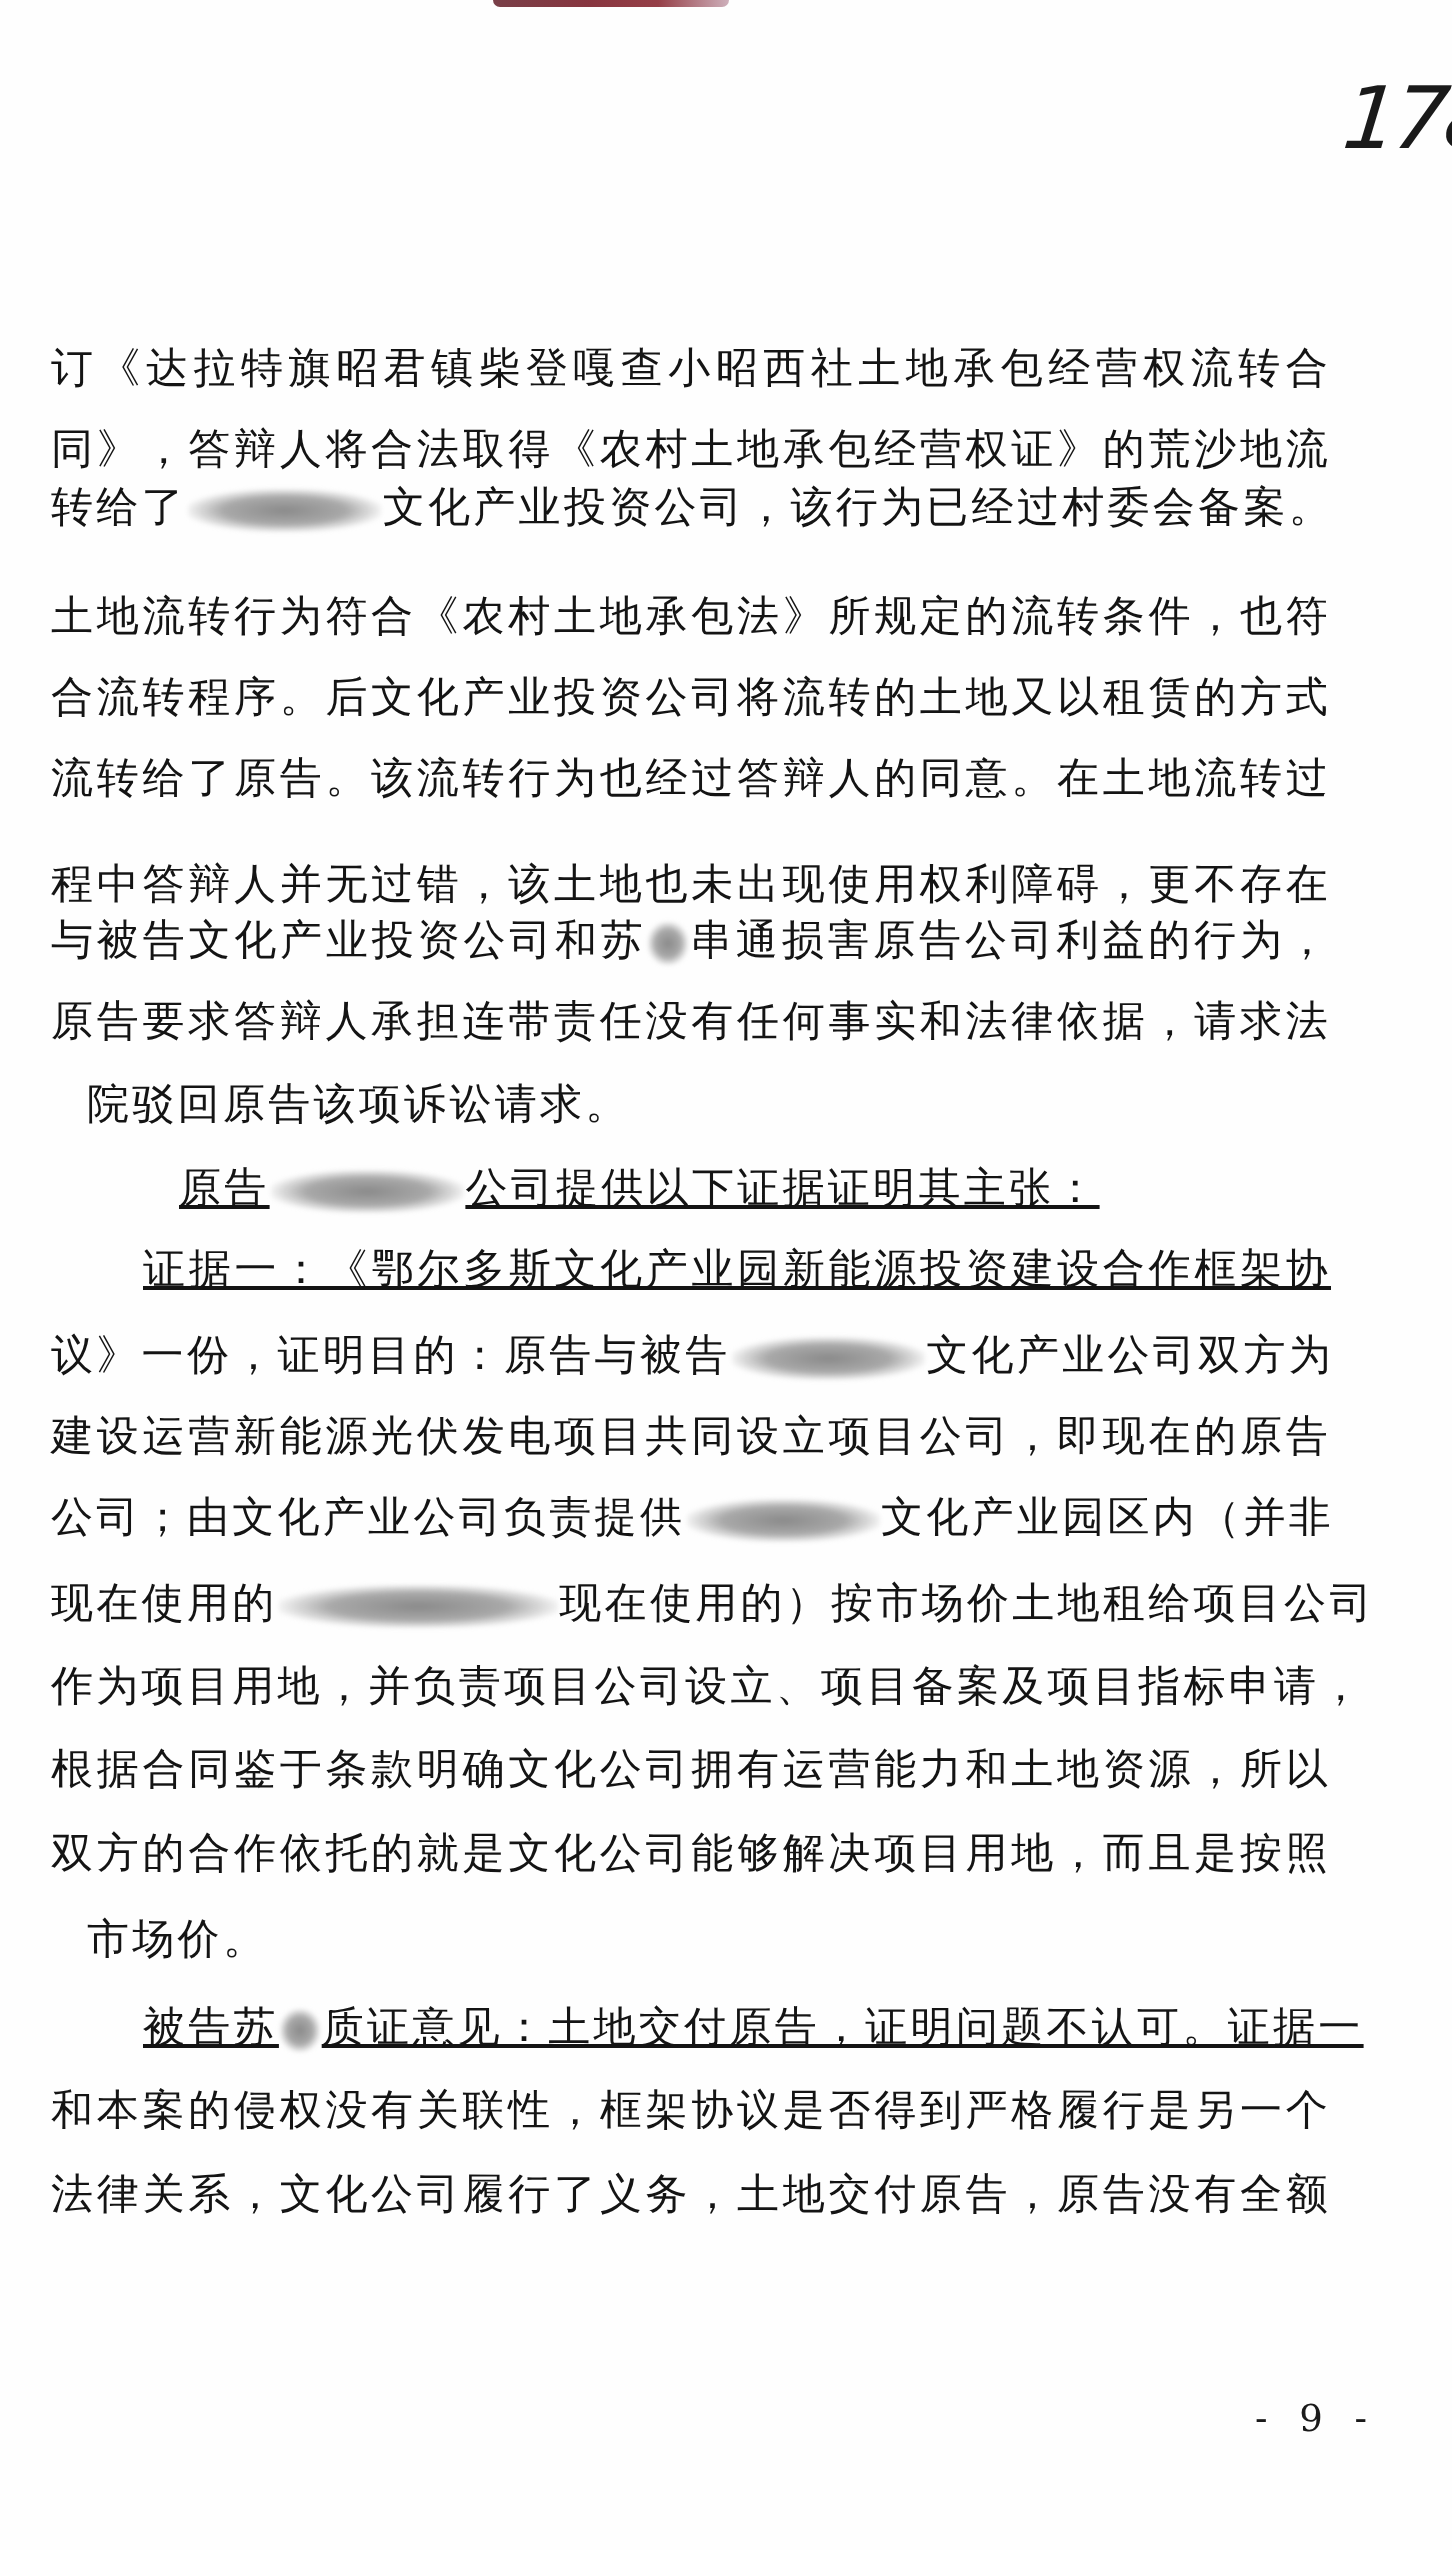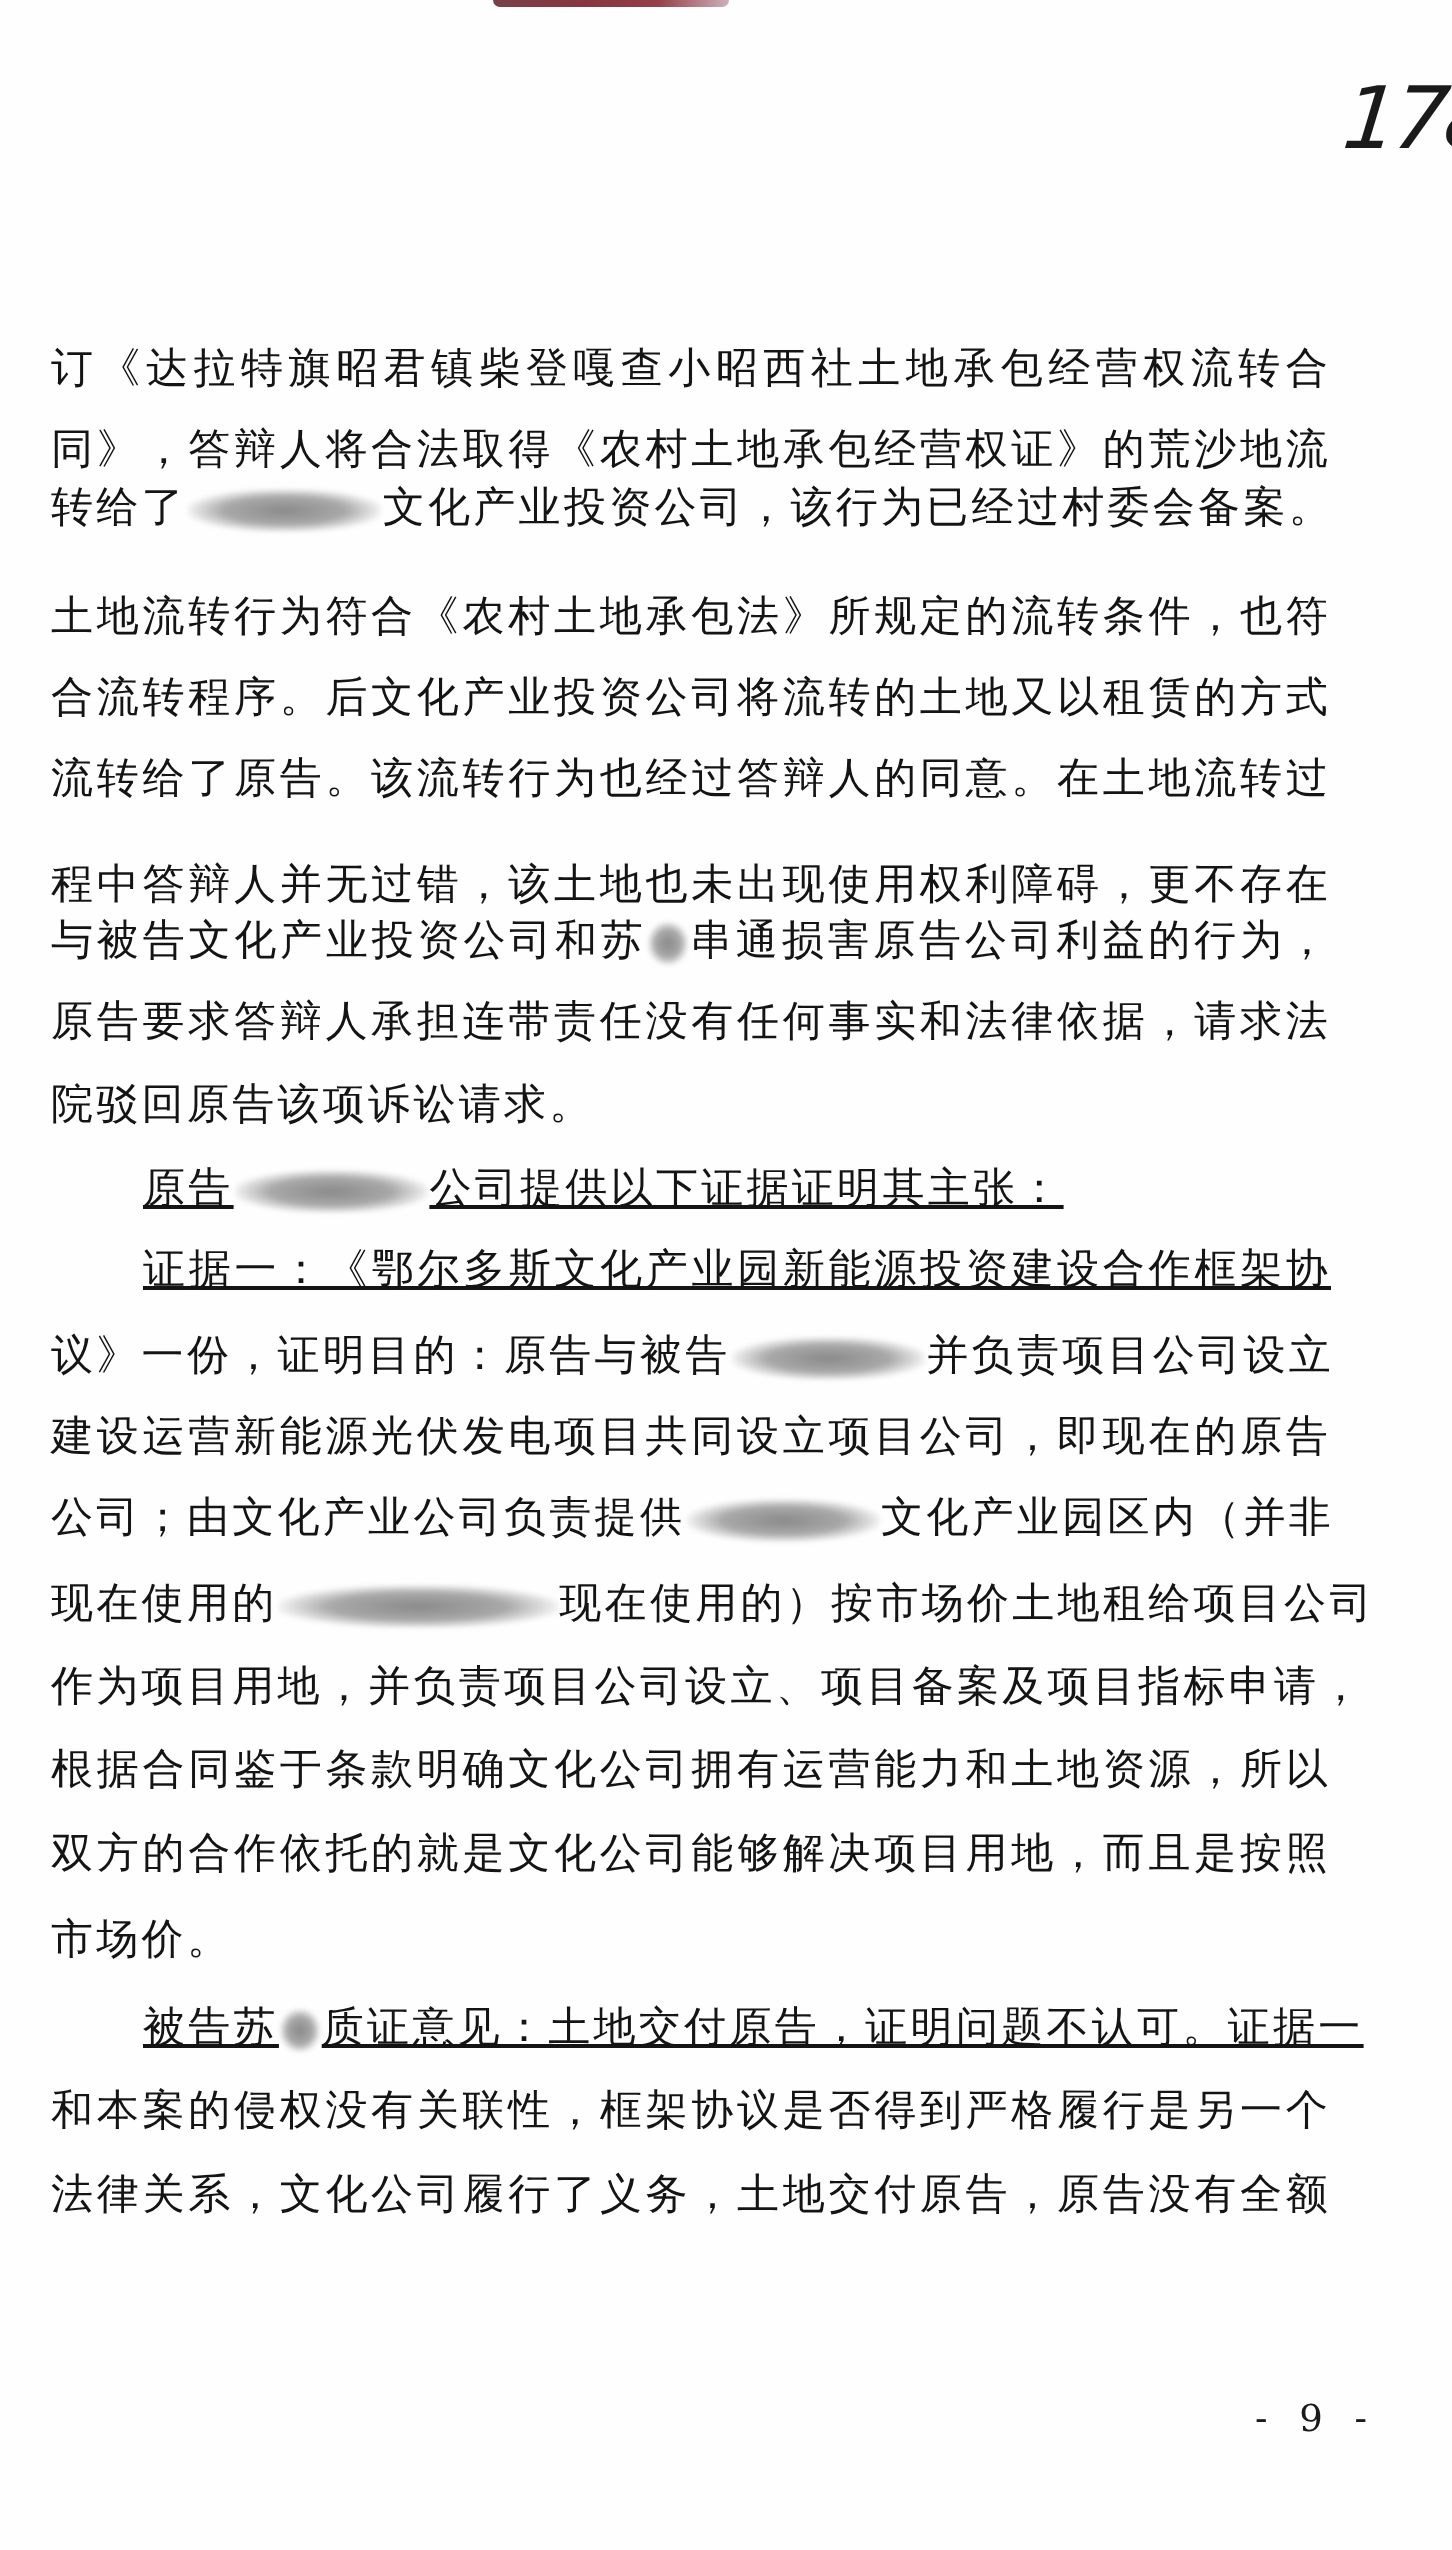--- a/index.html
+++ b/index.html
@@ -19,21 +19,21 @@
     font-family: "DejaVu Sans", sans-serif; font-size: 86px; font-style: italic;
     color: #1a1a1a; letter-spacing: -4.3px; transform: skewX(-6deg);
     white-space: nowrap;
   }
   .line {
     position: absolute; left: 51px; width: 1280px; height: 47px;
     font-size: 42px; line-height: 47px; white-space: nowrap;
     letter-spacing: 3.3px;
     text-align: justify; text-align-last: justify;
   }
-  .line.short { text-align: left; text-align-last: left; }
+  .line.short { text-align: left; text-align-last: left; margin-left: 36px; }
   .line.indent { left: 143px; width: 1188px; text-decoration: underline; }
   .blur {
     display: inline-block; vertical-align: middle; height: 43px;
     background: radial-gradient(ellipse at center, #8a8a8a 0%, #a9a9a9 45%, rgba(255,255,255,0) 75%);
     filter: blur(2.1px); margin: 0 1.4px;
   }
   .pagenum {
     position: absolute; left: 1255px; top: 2397px;
     font-family: "DejaVu Serif", serif; font-size: 37px; letter-spacing: 10px; color: #1a1a1a;
   }
@@ -50,21 +50,21 @@
   <div class="line" style="top:483px"><span>转给了</span><span class="blur" style="width:193px"></span><span>文化产业投资公司，该行为已经过村委会备案。</span></div>
   <div class="line" style="top:592px"><span>土地流转行为符合《农村土地承包法》所规定的流转条件，也符</span></div>
   <div class="line" style="top:673px"><span>合流转程序。后文化产业投资公司将流转的土地又以租赁的方式</span></div>
   <div class="line" style="top:754px"><span>流转给了原告。该流转行为也经过答辩人的同意。在土地流转过</span></div>
   <div class="line" style="top:860px"><span>程中答辩人并无过错，该土地也未出现使用权利障碍，更不存在</span></div>
   <div class="line" style="top:916px"><span>与被告文化产业投资公司和苏</span><span class="blur" style="width:40px"></span><span>串通损害原告公司利益的行为，</span></div>
   <div class="line" style="top:997px"><span>原告要求答辩人承担连带责任没有任何事实和法律依据，请求法</span></div>
   <div class="line short" style="top:1080px"><span>院驳回原告该项诉讼请求。</span></div>
   <div class="line short indent" style="top:1164px"><span>原告</span><span class="blur" style="width:193px"></span><span>公司提供以下证据证明其主张：</span></div>
   <div class="line indent" style="top:1245px"><span>证据一：《鄂尔多斯文化产业园新能源投资建设合作框架协</span></div>
-  <div class="line" style="top:1331px"><span>议》一份，证明目的：原告与被告</span><span class="blur" style="width:193px"></span><span>并负责项目公司设立</span></div>
+  <div class="line" style="top:1331px"><span>议》一份，证明目的：原告与被告</span><span class="blur" style="width:193px"></span><span>文化产业公司双方为</span></div>
   <div class="line" style="top:1412px"><span>建设运营新能源光伏发电项目共同设立项目公司，即现在的原告</span></div>
   <div class="line" style="top:1493px"><span>公司；由文化产业公司负责提供</span><span class="blur" style="width:193px"></span><span>文化产业园区内（并非</span></div>
   <div class="line" style="top:1579px"><span>现在使用的</span><span class="blur" style="width:279px"></span><span>现在使用的）按市场价土地租给项目公司</span></div>
   <div class="line" style="top:1662px"><span>作为项目用地，并负责项目公司设立、项目备案及项目指标申请，</span></div>
   <div class="line" style="top:1745px"><span>根据合同鉴于条款明确文化公司拥有运营能力和土地资源，所以</span></div>
   <div class="line" style="top:1829px"><span>双方的合作依托的就是文化公司能够解决项目用地，而且是按照</span></div>
   <div class="line short" style="top:1915px"><span>市场价。</span></div>
   <div class="line indent" style="top:2003px"><span>被告苏</span><span class="blur" style="width:40px"></span><span>质证意见：土地交付原告，证明问题不认可。证据一</span></div>
   <div class="line" style="top:2086px"><span>和本案的侵权没有关联性，框架协议是否得到严格履行是另一个</span></div>
   <div class="line" style="top:2170px"><span>法律关系，文化公司履行了义务，土地交付原告，原告没有全额</span></div>

